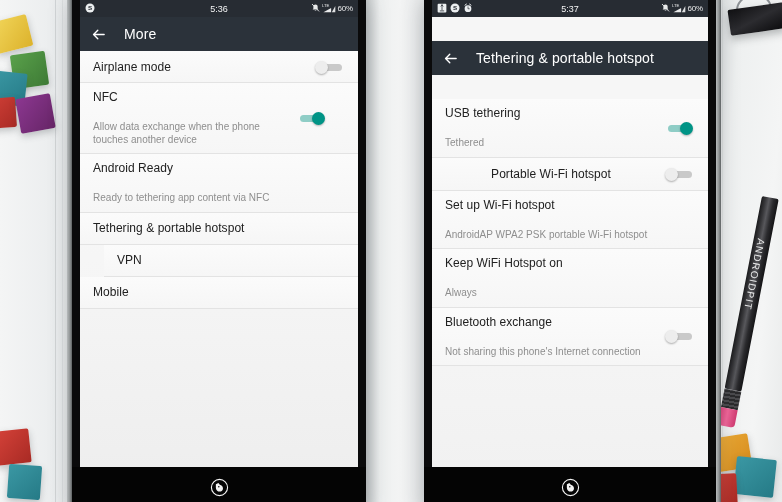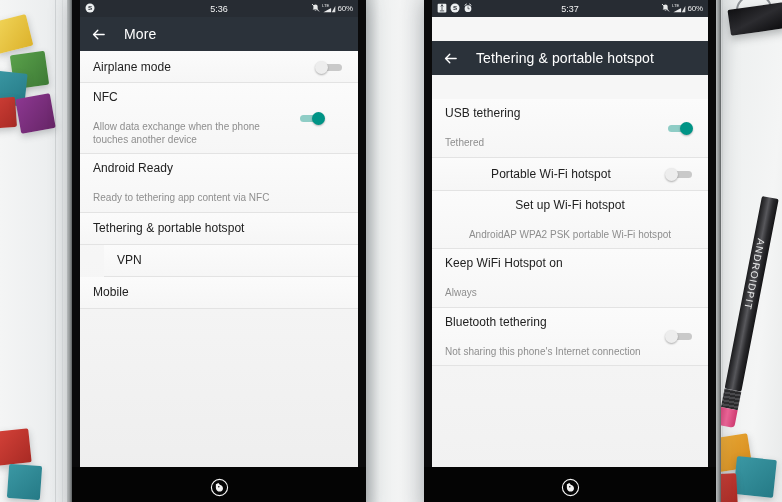--- a/index.html
+++ b/index.html
@@ -407,36 +407,36 @@
           <div class="texts">
             <div class="t1">Portable Wi-Fi hotspot</div>
           </div>
           <div class="toggle">
             <div class="track"></div>
             <div class="thumb"></div>
           </div>
         </div>
 
         <div class="row">
-          <div class="texts" style="padding:7px 0;text-align:center;">
+          <div class="texts" style="padding:7px 0;">
             <div class="t1">Set up Wi-Fi hotspot</div>
             <div class="t2">AndroidAP WPA2 PSK portable Wi-Fi hotspot</div>
           </div>
         </div>
 
         <div class="row">
           <div class="texts" style="padding:7px 0;">
             <div class="t1">Keep WiFi Hotspot on</div>
             <div class="t2">Always</div>
           </div>
         </div>
 
         <div class="row">
           <div class="texts" style="padding:7px 0;">
-            <div class="t1">Bluetooth tethering</div>
+            <div class="t1">Bluetooth exchange</div>
             <div class="t2">Not sharing this phone's Internet connection</div>
           </div>
           <div class="toggle">
             <div class="track"></div>
             <div class="thumb"></div>
           </div>
         </div>
 
         <div class="list-filler" style="height:215px;"></div>
       </div>

